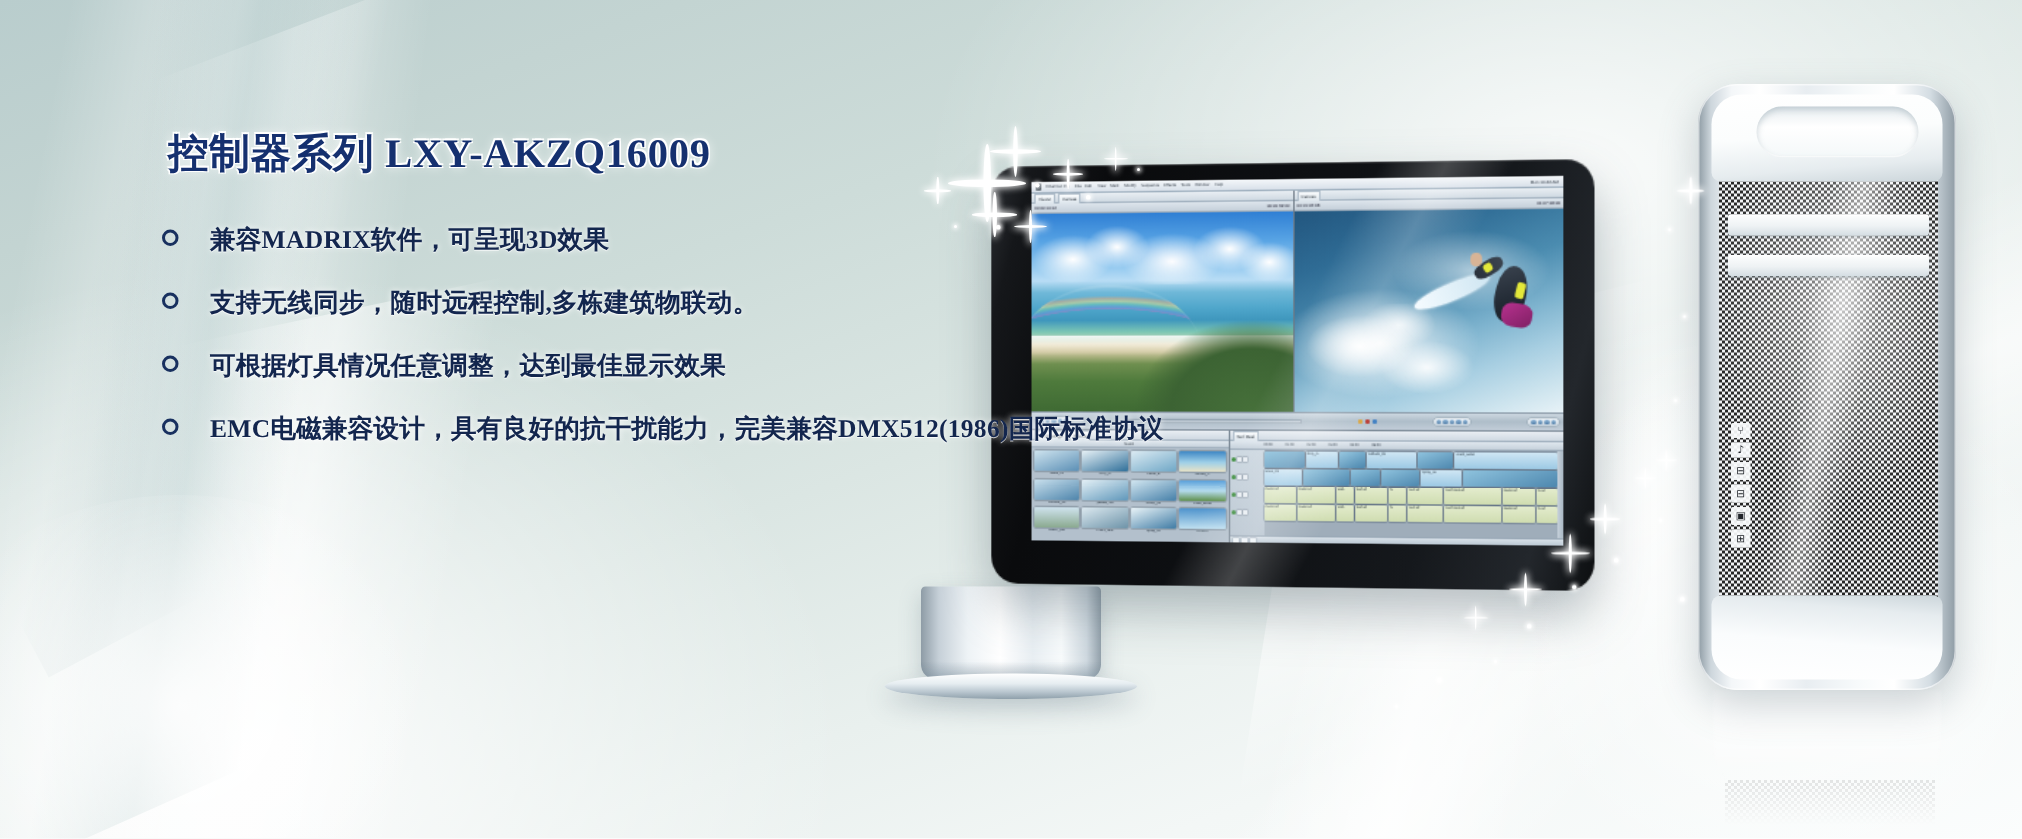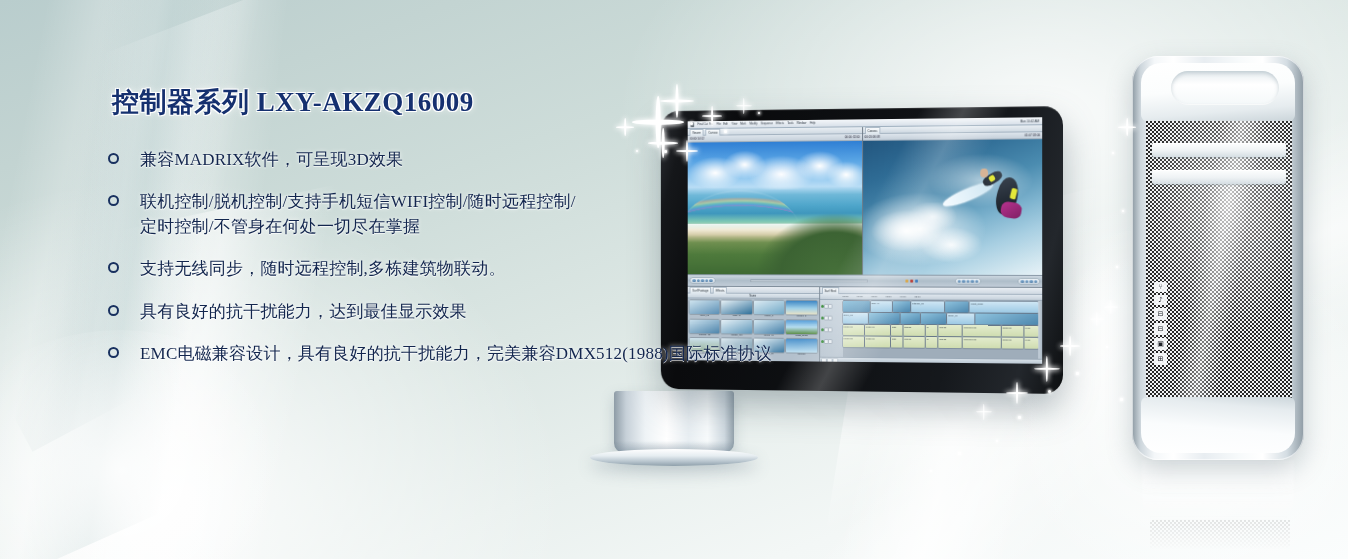--- a/index.html
+++ b/index.html
@@ -52,21 +52,21 @@
   }
   .t2{
     margin-top:13px; margin-left:86px; font-size:25px; font-weight:bold; color:#15306f;
     letter-spacing:1.3px;
     text-shadow:
       -1px -1px 0 rgba(255,255,255,.9), 1px -1px 0 rgba(255,255,255,.9),
       -1px 1px 0 rgba(255,255,255,.9), 1px 1px 0 rgba(255,255,255,.9),
       0 0 7px rgba(255,255,255,.85);
   }
   ul.feat{ list-style:none; margin-top:27px; padding-left:108px; }
-  ul.feat li{ position:relative; padding-left:32px; margin-bottom:17px; }
+  ul.feat li{ position:relative; padding-left:32px; margin-bottom:17px;font-weight:bold; }
   ul.feat li .ring{
     position:absolute; left:0; top:6px; width:11px; height:11px; border-radius:50%;
     border:2.5px solid #18305f; background:transparent;
   }
   ul.feat li .txt{
     display:block; font-size:17px; color:#13264e; line-height:1.48; letter-spacing:.2px;
     text-shadow:0 0 4px rgba(255,255,255,.9), 0 1px 0 rgba(255,255,255,.7);
     white-space:pre-line;
   }
   li.li2{ margin-bottom:19px; }
@@ -365,36 +365,31 @@
 
   <div id="copy">
     <div class="title-wrap">
       <div class="t1">控制器系列 LXY-AKZQ16009</div>
     </div>
     <ul class="feat">
       <li class="li1">
         <span class="ring"></span>
         <span class="txt">兼容MADRIX软件，可呈现3D效果</span>
       </li>
-      <li class="li2">
-        <span class="ring"></span>
-        <span class="txt">联机控制/脱机控制/支持手机短信WIFI控制/随时远程控制/
-定时控制/不管身在何处一切尽在掌握</span>
-      </li>
       <li class="li3">
         <span class="ring"></span>
         <span class="txt">支持无线同步，随时远程控制,多栋建筑物联动。</span>
       </li>
       <li class="li5">
         <span class="ring"></span>
-        <span class="txt">具有良好的抗干扰能力，达到最佳显示效果</span>
+        <span class="txt">可根据灯具情况任意调整，达到最佳显示效果</span>
       </li>
       <li class="li6">
         <span class="ring"></span>
-        <span class="txt">EMC电磁兼容设计，具有良好的抗干扰能力，完美兼容DMX512(1988)国际标准协议</span>
+        <span class="txt">EMC电磁兼容设计，具有良好的抗干扰能力，完美兼容DMX512(1986)国际标准协议</span>
       </li>
     </ul>
   </div>
 
   <div class="tw-refl"></div>
   <div class="tw-refl2"></div>
   <div id="tower">
     <div class="tw-body"></div>
     <div class="tw-mesh"></div>
     <div class="tw-mesh-sheen"></div>

